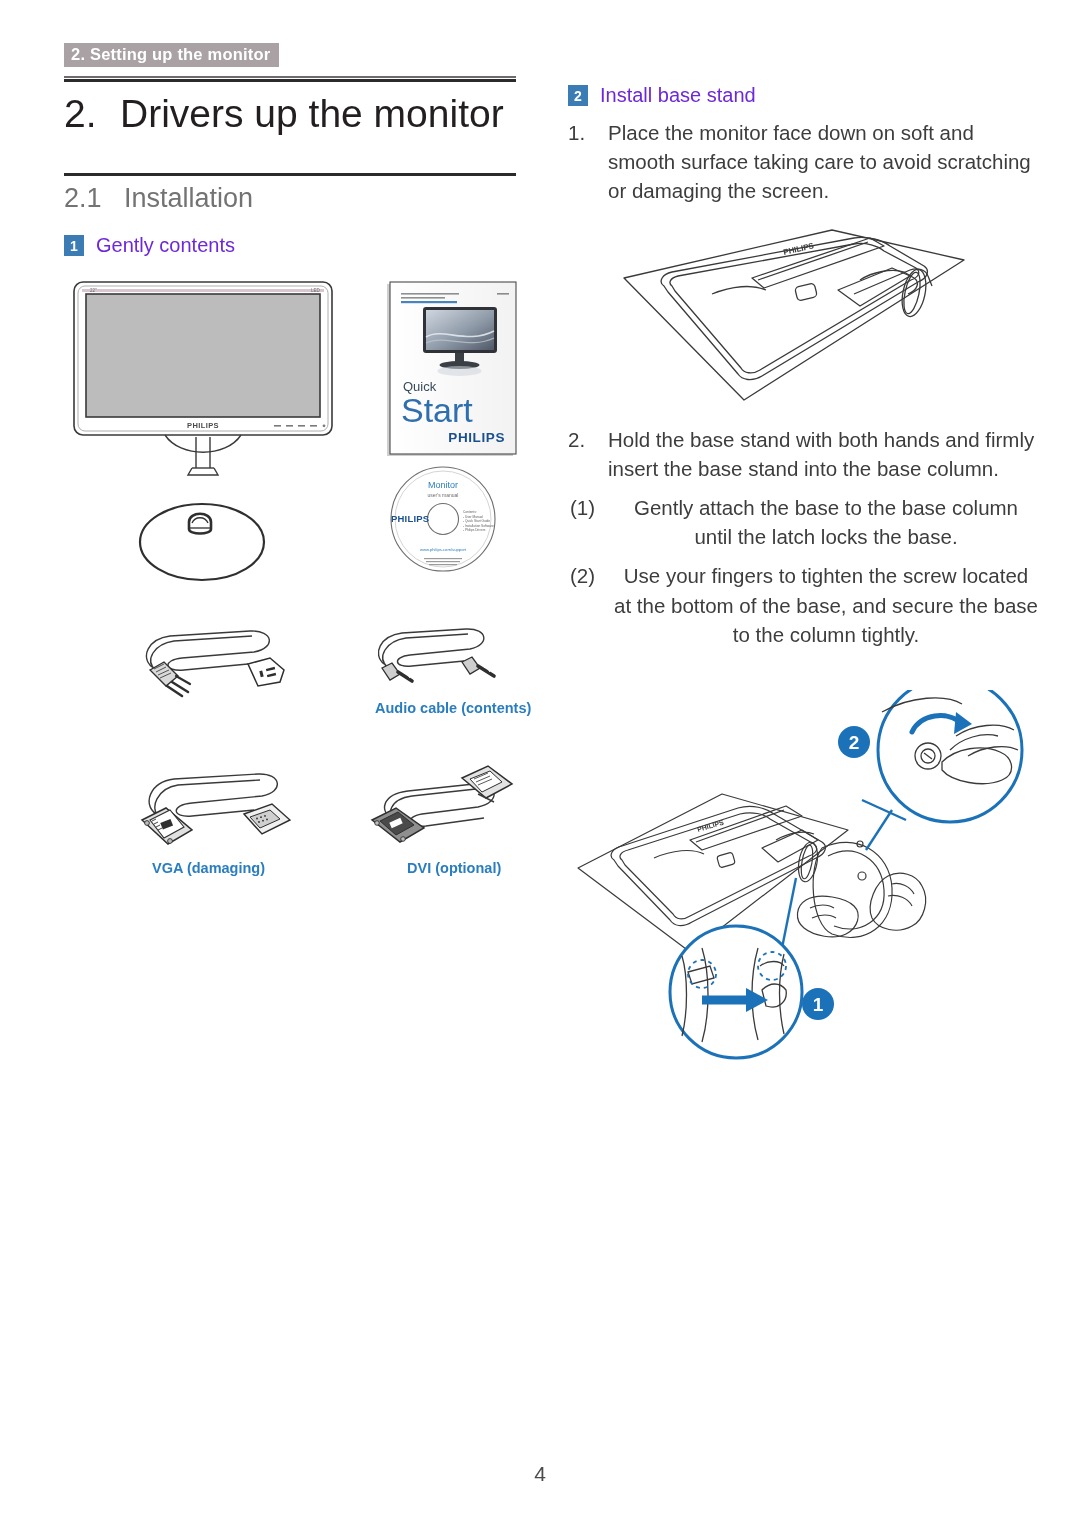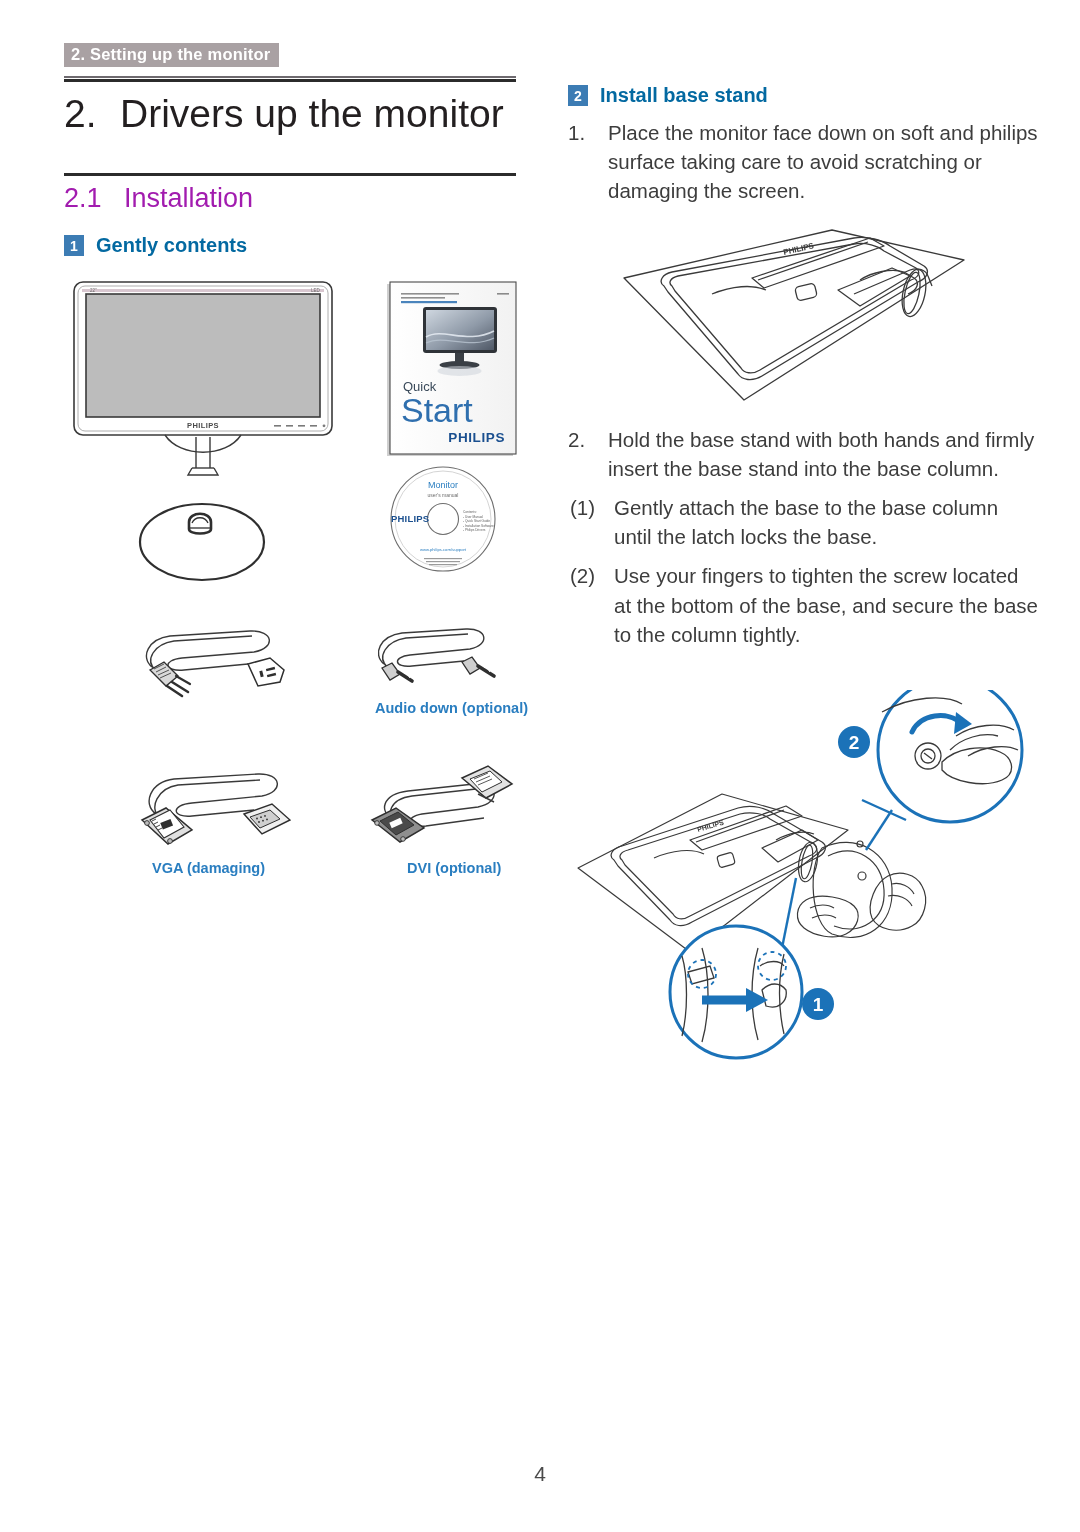--- a/index.html
+++ b/index.html
@@ -56,21 +56,21 @@
     white-space: nowrap;
   }
   .chapter-title .num { display:inline-block; width: 56px; }
 
   .section-title {
     position: absolute;
     left: 64px;
     top: 183px;
     font-size: 27px;
     font-weight: 400;
-    color: #a21caf;
+    color: #737373;
     white-space: nowrap;
   }
   .section-title .num { display:inline-block; width: 60px; }
 
   
   .subhead {
     position: absolute;
     display: flex;
     align-items: center;
     gap: 12px;
@@ -83,22 +83,22 @@
     width: 20px;
     height: 21px;
     background: #3c7cb4;
     color: #ffffff;
     font-size: 14px;
     font-weight: 700;
     line-height: 1;
   }
   .subhead-label {
     font-size: 20px;
-    font-weight: 700;
-    color: #0369a1;
+    font-weight: 400;
+    color: #6d28d9;
   }
 
   
   .rcol { position: absolute; left: 568px; width: 470px; }
   .step {
     display: flex;
     font-size: 20.5px;
     line-height: 1.42;
     color: #3d3d3d;
     font-weight: 400;
@@ -106,21 +106,21 @@
   .step .marker { flex: 0 0 40px; }
   .step .body { flex: 1 1 auto; }
   .substep {
     display: flex;
     font-size: 20.5px;
     line-height: 1.42;
     color: #3d3d3d;
     margin-top: 10px;
   }
   .substep .marker { flex: 0 0 44px; padding-left: 2px;}
-  .substep .body { flex: 1 1 auto; }
+  .substep .body { flex: 1 1 auto; text-align: center; }
 
   
   .caption {
     position: absolute;
     font-size: 14.5px;
     color: #2a7ec0;
     font-weight: 600;
     white-space: nowrap;
   }
 
@@ -312,21 +312,21 @@
 
     <g transform="translate(108,44)">
       <path d="M2 6 L 12 1 L 20 12 L 10 18 Z" fill="#cfcfcf" stroke="#2f2f2f" stroke-width="1.3"></path>
       <path d="M18 10 L 34 20" stroke="#2f2f2f" stroke-width="3.6" stroke-linecap="round"></path>
       <path d="M23 9 L 25 12" stroke="#ffffff" stroke-width="1"></path>
       <path d="M28 13 L 30 16" stroke="#ffffff" stroke-width="1"></path>
     </g>
   </svg>
 </div>
 
-<div class="caption" style="left:375px; top:700px;">Audio down (optional)</div>
+<div class="caption" style="left:375px; top:700px;">Audio cable (contents)</div>
 
 <div class="fig" style="left:122px; top:762px;">
   <svg width="200" height="95" viewBox="0 0 200 95" xmlns="http://www.w3.org/2000/svg">
     <g fill="none" stroke="#3a3a3a" stroke-width="1.4">
       <path d="M34 52 C 20 42, 28 20, 52 17 L 136 12 C 160 11, 162 30, 140 34 L 70 41 C 48 43, 50 56, 70 54 L 132 48"></path>
       <path d="M38 56 C 26 46, 36 26, 56 23 L 138 18"></path>
     </g>
 
     <g transform="translate(18,48)">
       <path d="M2 10 L 26 -2 L 52 20 L 28 34 Z" fill="#e0e0e0" stroke="#2f2f2f" stroke-width="1.5"></path>
@@ -390,21 +390,21 @@
 <div class="caption" style="left:389px; top:860px;margin-left:18px;">DVI (optional)</div>
 
 <div class="subhead" style="left:568px; top:84px;">
   <span class="badge-sq">2</span>
   <span class="subhead-label">Install base stand</span>
 </div>
 
 <div class="rcol" style="top:118px;">
   <div class="step">
     <span class="marker">1.</span>
-    <span class="body">Place the monitor face down on soft and philips surface taking care to avoid scratching or damaging the screen.</span>
+    <span class="body">Place the monitor face down on soft and smooth surface taking care to avoid scratching or damaging the screen.</span>
   </div>
 </div>
 
 <div class="fig" style="left:592px; top:228px;">
   <svg width="448" height="190" viewBox="0 0 448 190" xmlns="http://www.w3.org/2000/svg">
     <g fill="none" stroke="#3a3a3a" stroke-width="1.3" stroke-linejoin="round">
 
       <path d="M32 50 L 240 2 L 372 32 L 152 172 Z"></path>
 
       <path d="M72 58 C 66 54, 70 46, 80 44 L 262 10 C 276 8, 290 12, 298 18 L 332 38

